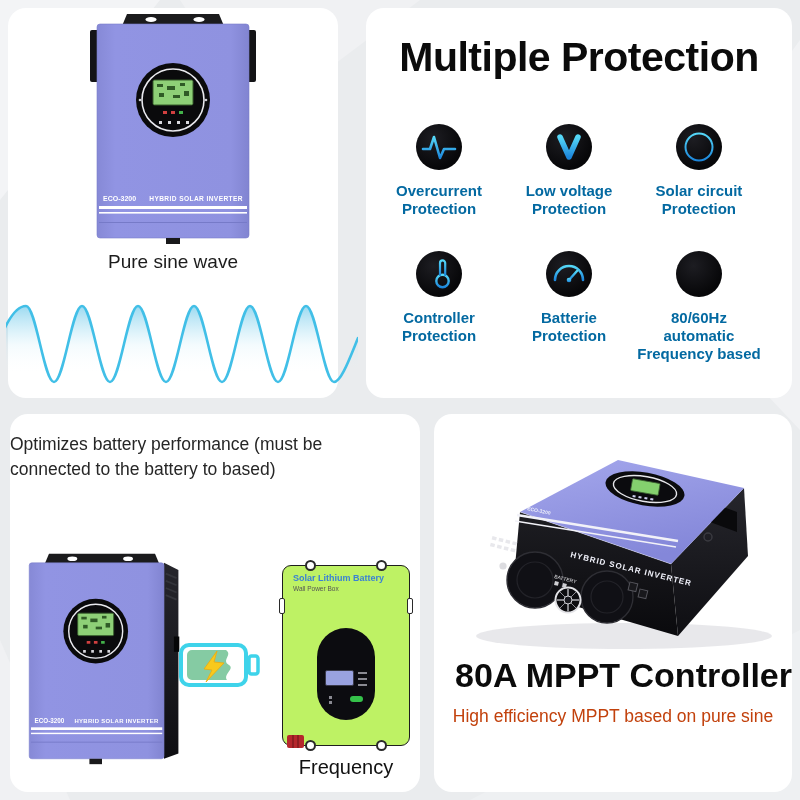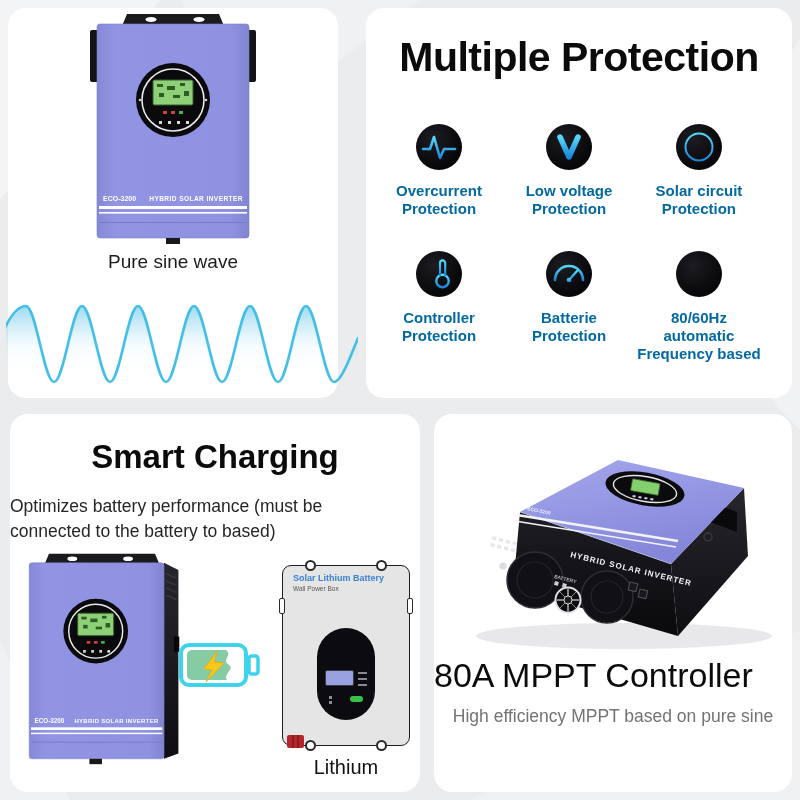--- a/index.html
+++ b/index.html
@@ -39,38 +39,38 @@
   .prot-label { margin-top:12px; text-align:center; font-size:15px; font-weight:700; line-height:1.22; color:#0369a1; }
 
   .sc-title { margin-top:24px; text-align:center; font-size:33px; font-weight:700; color:#0b0b0b; }
   .sc-sub { margin-top:18px; text-align:left; font-size:17.5px; line-height:1.45; color:#262626; }
 
   .inverter-side { position:absolute; left:12px; top:138px; }
   .charge-battery { position:absolute; left:168px; top:224px; }
 
   .wall-battery {
     position:absolute; left:272px; top:151px; width:128px; height:181px;
-    background:#e5e5e5; border:1.6px solid #1e1e1e; border-radius:9px;
+    background:#bef264; border:1.6px solid #1e1e1e; border-radius:9px;
   }
   .screw { position:absolute; width:11px; height:11px; border:2px solid #2a2a2a; border-radius:50%; background:#fff; }
   .tab-side { position:absolute; width:6px; height:16px; border:1.5px solid #2a2a2a; background:#fff; border-radius:2px; }
   .wb-brand { position:absolute; left:10px; top:7px; font-size:9px; font-weight:700; color:#3b82d4; line-height:1.3; }
   .wb-brand small { display:block; font-size:6.5px; font-weight:400; color:#555; }
   .wb-oval { position:absolute; left:50%; top:62px; width:58px; height:92px; margin-left:-29px; background:#0c0c10; border-radius:29px; }
   .wb-lcd { position:absolute; left:8px; top:42px; width:29px; height:16px; background:#99a2e0; border:1px solid #3a3a4a; border-radius:2px; }
   .wb-tick { position:absolute; left:41px; width:9px; height:2px; background:#8a8a92; }
   .wb-pill { position:absolute; left:33px; top:68px; width:13px; height:6px; background:#35c24a; border-radius:3px; }
   .wb-dot { position:absolute; width:3px; height:3px; background:#8a8a92; left:12px; }
   .wb-red { position:absolute; left:4px; bottom:-3px; width:17px; height:13px; background:#b5272c; border-radius:2px;
             background-image:linear-gradient(90deg, transparent 30%, #8e1d21 30%, #8e1d21 42%, transparent 42%, transparent 60%, #8e1d21 60%, #8e1d21 72%, transparent 72%); }
   .battery-caption { position:absolute; left:272px; width:128px; top:342px; text-align:center; font-size:20px; color:#111; }
 
   .mppt-3d { position:absolute; left:0; top:6px; }
-  .mppt-title { position:absolute; left:0; right:0; top:242px; text-align:left; font-size:34px; font-weight:400; color:#0b0b0b; }
-  .mppt-sub { position:absolute; left:0; right:0; top:290px; text-align:center; font-size:17.5px; line-height:1.45; color:#737373; }
+  .mppt-title { position:absolute; left:0; right:0; top:242px; text-align:right; font-size:34px; font-weight:700; color:#0b0b0b; }
+  .mppt-sub { position:absolute; left:0; right:0; top:290px; text-align:center; font-size:17.5px; line-height:1.45; color:#c2410c; }
 </style>
 </head>
 <body>
 
 <svg width="0" height="0" style="position:absolute" aria-hidden="true">
   <defs>
     <linearGradient id="cyg" x1="0" y1="0" x2="0" y2="1">
       <stop offset="0" stop-color="#55d8f8"></stop>
         <stop offset="1" stop-color="#1c86db"></stop>
     </linearGradient>
@@ -225,21 +225,20 @@
         <line x1="37.5" y1="21.5" x2="37.5" y2="24.5" stroke="url(#cyg)" stroke-width="2.6" stroke-linecap="round"></line>
       </svg>
         </div>
       <div class="prot-label"><span>80/60Hz automatic</span><br><span>Frequency based</span></div>
     </div>
 
   </div>
 </section>
 
 <section class="panel p3">
-  <h2 class="sc-title">Smart Charging</h2>
   <div class="sc-sub">
     <div>Optimizes battery performance (must be</div>
     <div>connected to the battery to based)</div>
   </div>
 
   <svg class="inverter-side" width="160" height="214" viewBox="0 0 178 238">
     <polygon points="30,2 148,2 153,14 25,14" fill="#1b1b1d"></polygon>
     <ellipse cx="56" cy="7.5" rx="5.5" ry="2.6" fill="#fff"></ellipse>
     <ellipse cx="118" cy="7.5" rx="5.5" ry="2.6" fill="#fff"></ellipse>
     <polygon points="158,12 174,20 174,224 158,230" fill="url(#sideG)"></polygon>
@@ -297,21 +296,21 @@
       <div class="wb-lcd"></div>
       <div class="wb-tick" style="top:44px;"></div>
       <div class="wb-tick" style="top:50px;"></div>
       <div class="wb-tick" style="top:56px;"></div>
       <div class="wb-pill"></div>
       <div class="wb-dot" style="top:68px;"></div>
       <div class="wb-dot" style="top:73px;"></div>
     </div>
     <div class="wb-red"></div>
   </div>
-  <div class="battery-caption">Lithium</div>
+  <div class="battery-caption">Frequency</div>
 </section>
 
 <section class="panel p4">
   <svg class="mppt-3d" width="358" height="240" viewBox="0 0 358 240">
     <ellipse cx="190" cy="216" rx="148" ry="13" fill="rgba(110,115,128,0.16)"></ellipse>
 
     <polygon points="237,144 310,68 314,136 244,216" fill="url(#sideG)"></polygon>
     <polygon points="276,82 303,92 303,112 276,102" fill="#0a0a0c"></polygon>
     <circle cx="274" cy="117" r="4" fill="none" stroke="#3a3a40" stroke-width="1.5"></circle>
 

